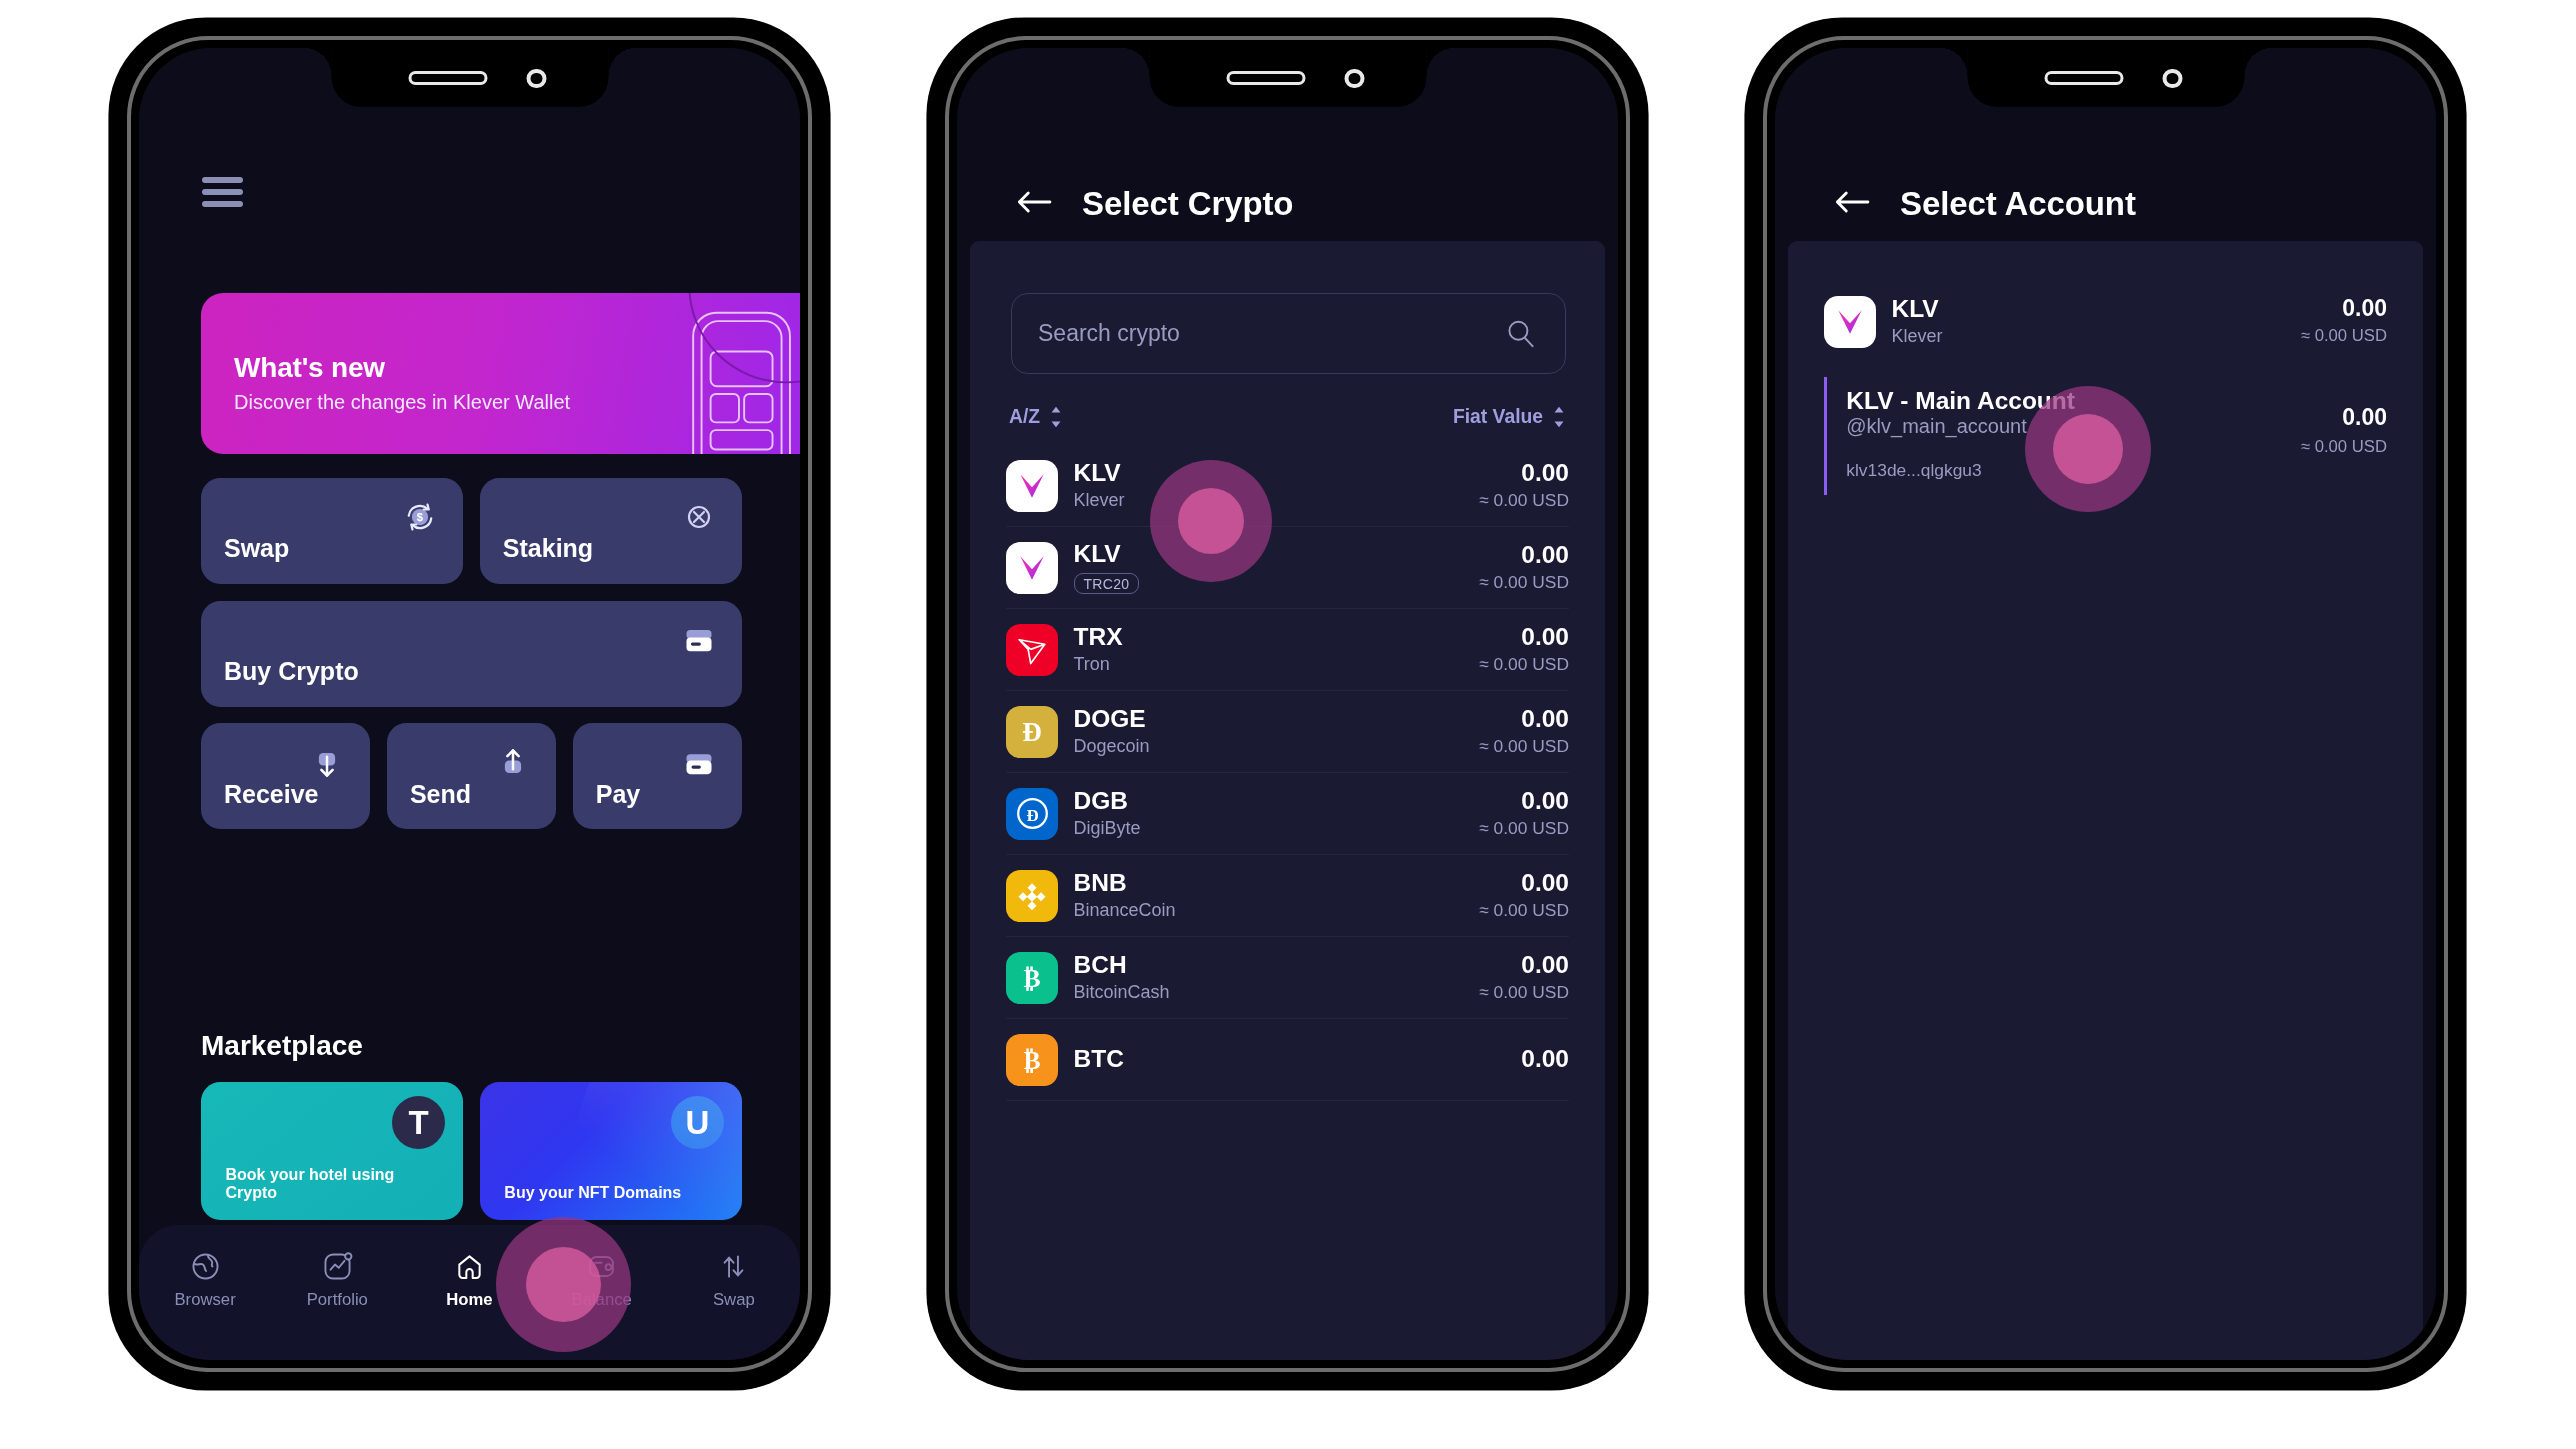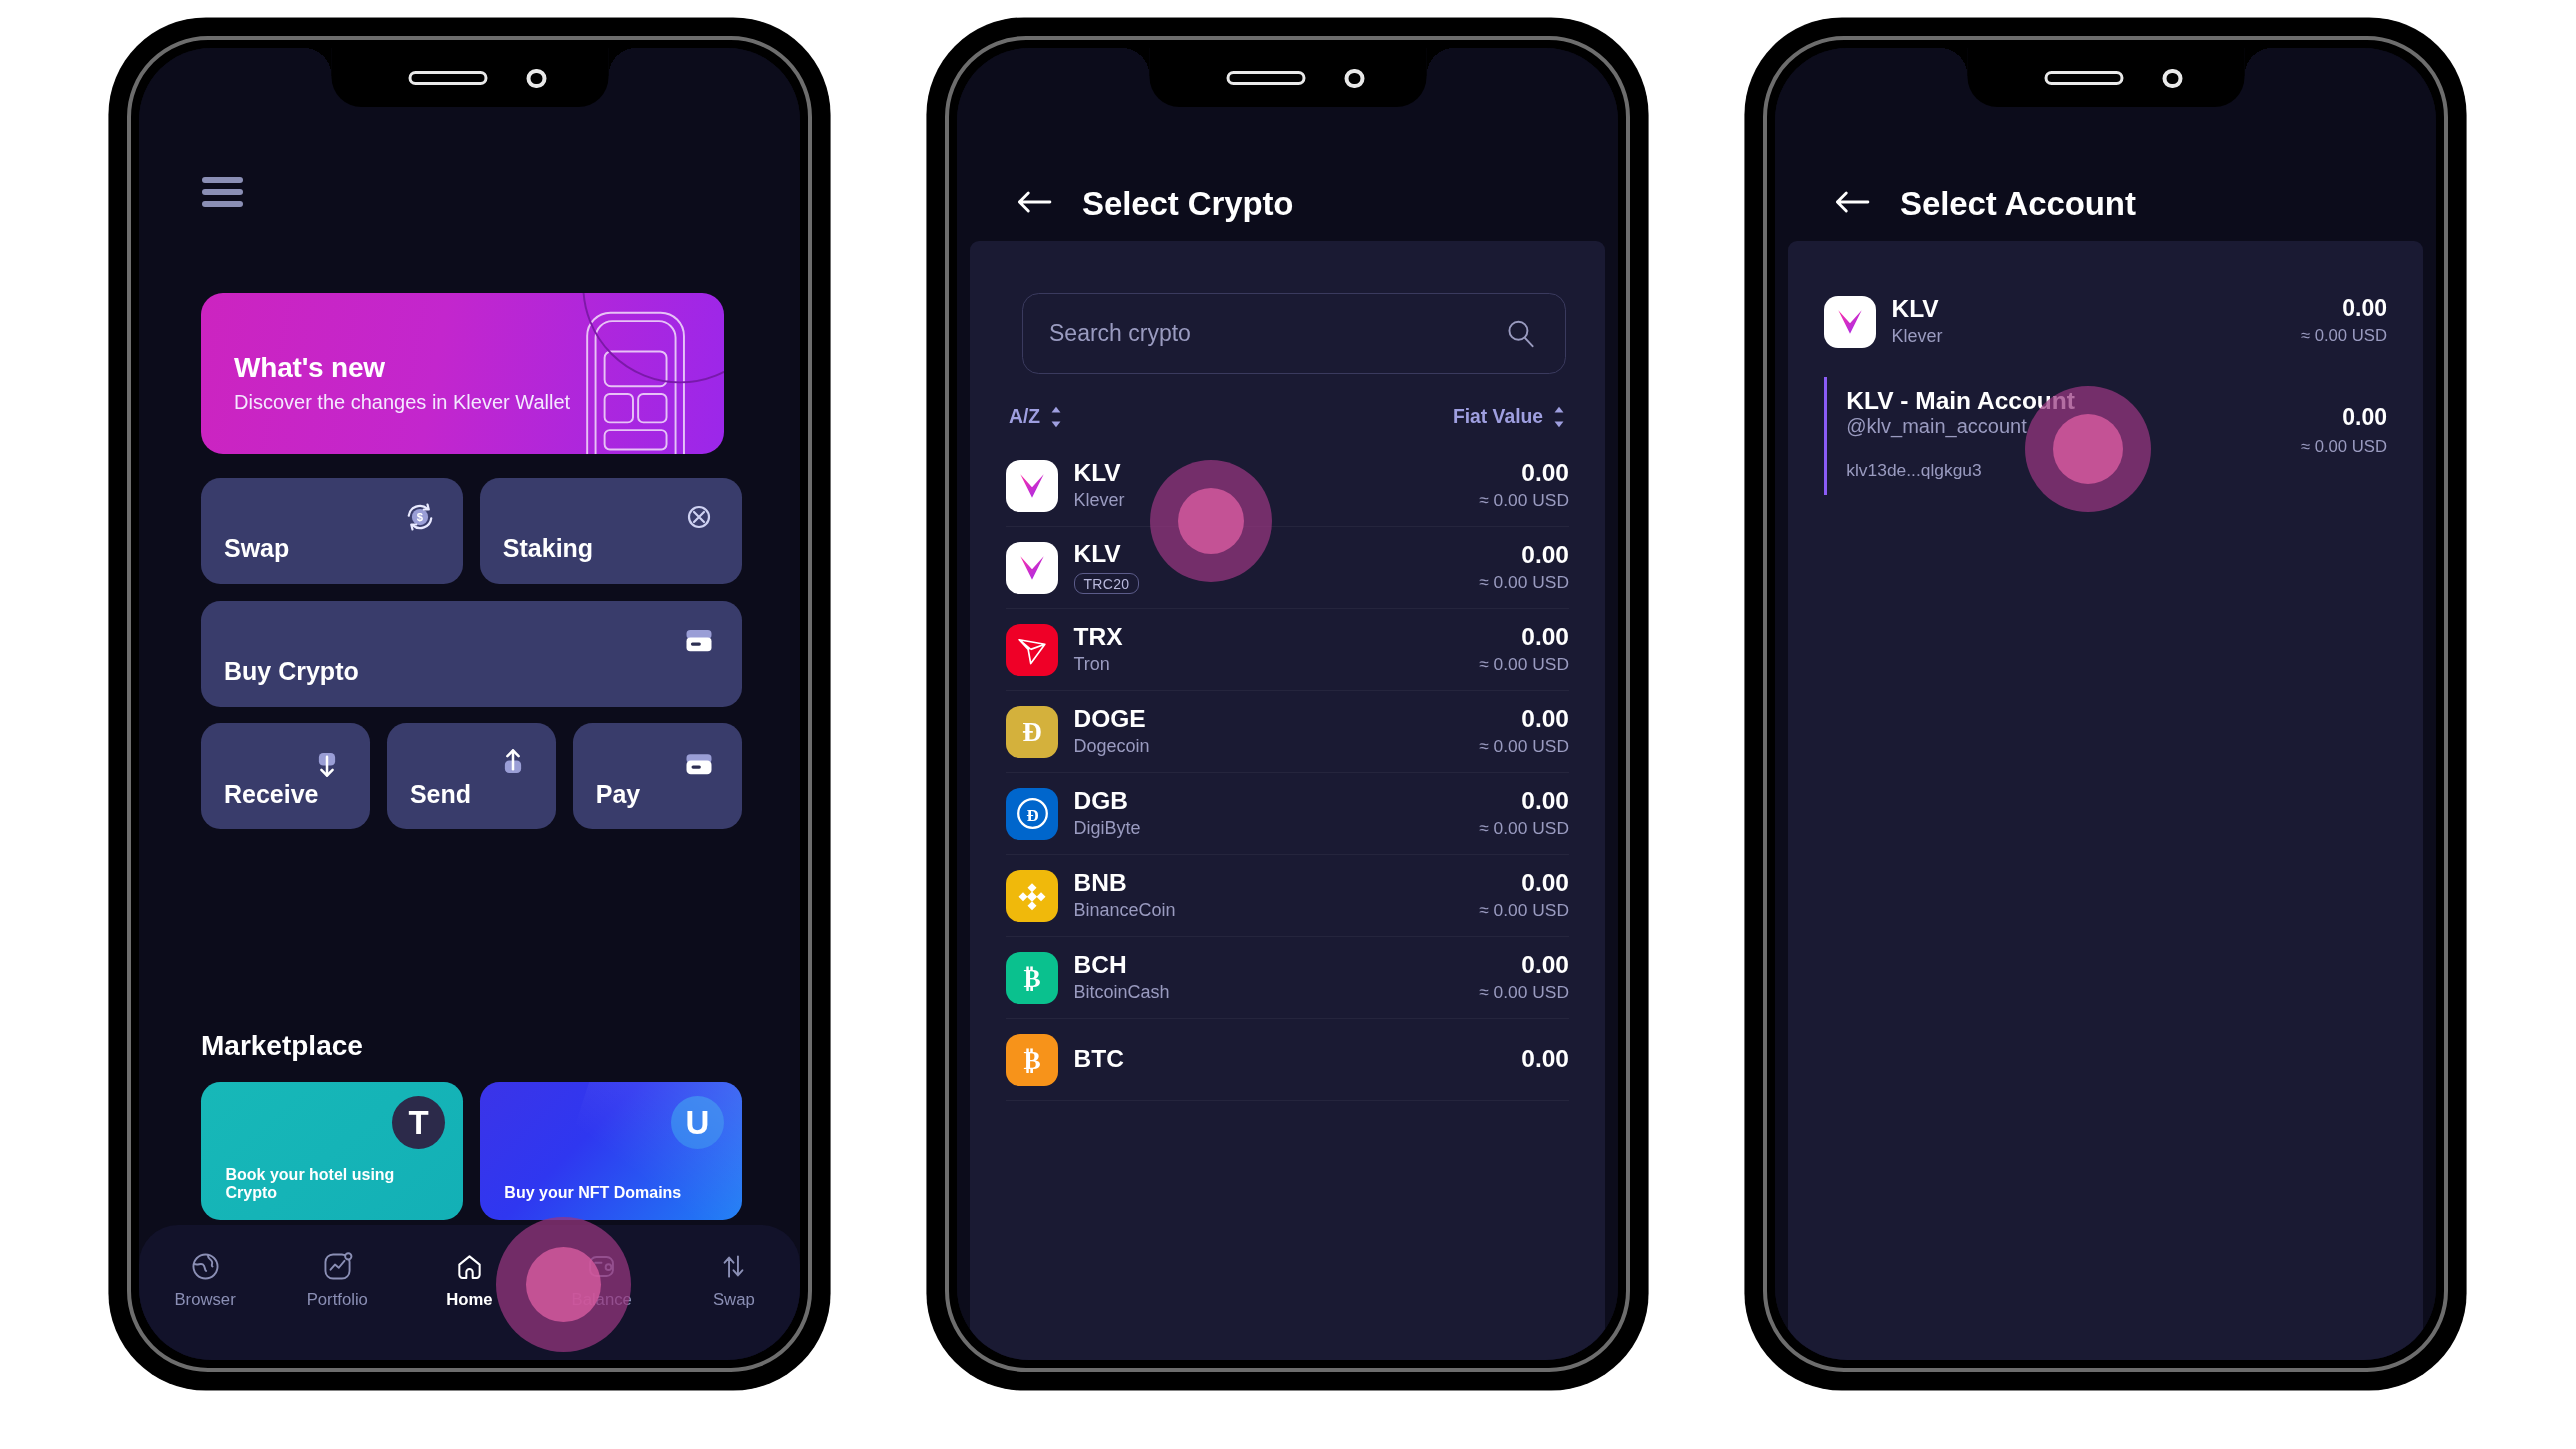--- a/index.html
+++ b/index.html
@@ -71,21 +71,21 @@
     width:41px; height:30px;
     display:flex; flex-direction:column; justify-content:space-between;
   }
   .hamburger span { display:block; height:6.4px; border-radius:3.2px; background:#8b8fb5; }
   .hamburger span:nth-child(1){ width:41px; }
   .hamburger span:nth-child(2){ width:41px; }
   .hamburger span:nth-child(3){ width:41px; }
 
   .whatsnew {
     position:absolute; left:62px; top:245px;
-    width:523px; height:161px;
+    width:629px; height:161px;
     border-radius:22px;
     background: linear-gradient(100deg, #cc24c0 0%, #c326cd 45%, #9b27ea 100%);
     overflow:hidden;
   }
   .whatsnew .wn-title {
     position:absolute; left:33px; top:59px;
     font-size:28px; font-weight:700; letter-spacing:-0.2px; color:#fff;
   }
   .whatsnew .wn-sub {
     position:absolute; left:33px; top:98px;
@@ -161,21 +161,21 @@
   .hdr-title { margin-left:27px; font-size:33px; font-weight:700; color:#fff; letter-spacing:-0.1px; }
 
   .sheet {
     position:absolute; left:13px; right:13px; top:193px; bottom:0;
     background:#1a1a33;
     border-top-left-radius:39px; border-top-right-radius:39px;
     overflow:hidden;
     border-radius:9px;
   }
   .searchbox {
-    position:absolute; left:52px; right:39px; top:52px; height:81px;
+    position:absolute; left:41px; right:39px; top:52px; height:81px;
     border:1.3px solid #3a3a5e; border-radius:16.7px;
     display:flex; align-items:center; padding:12px 26px;
   }
   .searchbox .sph { font-size:23px; color:#9a9bc0; flex:1; }
   .sorts {
     position:absolute; left:39px; right:39px; top:160px; height:32px;
     display:flex; align-items:center; justify-content:space-between;
   }
   .sortpill { display:flex; align-items:center; gap:9px;justify-content:flex-end; }
   .sortpill .stxt { font-size:19.3px; color:#9f9fe0; font-weight:600; }

